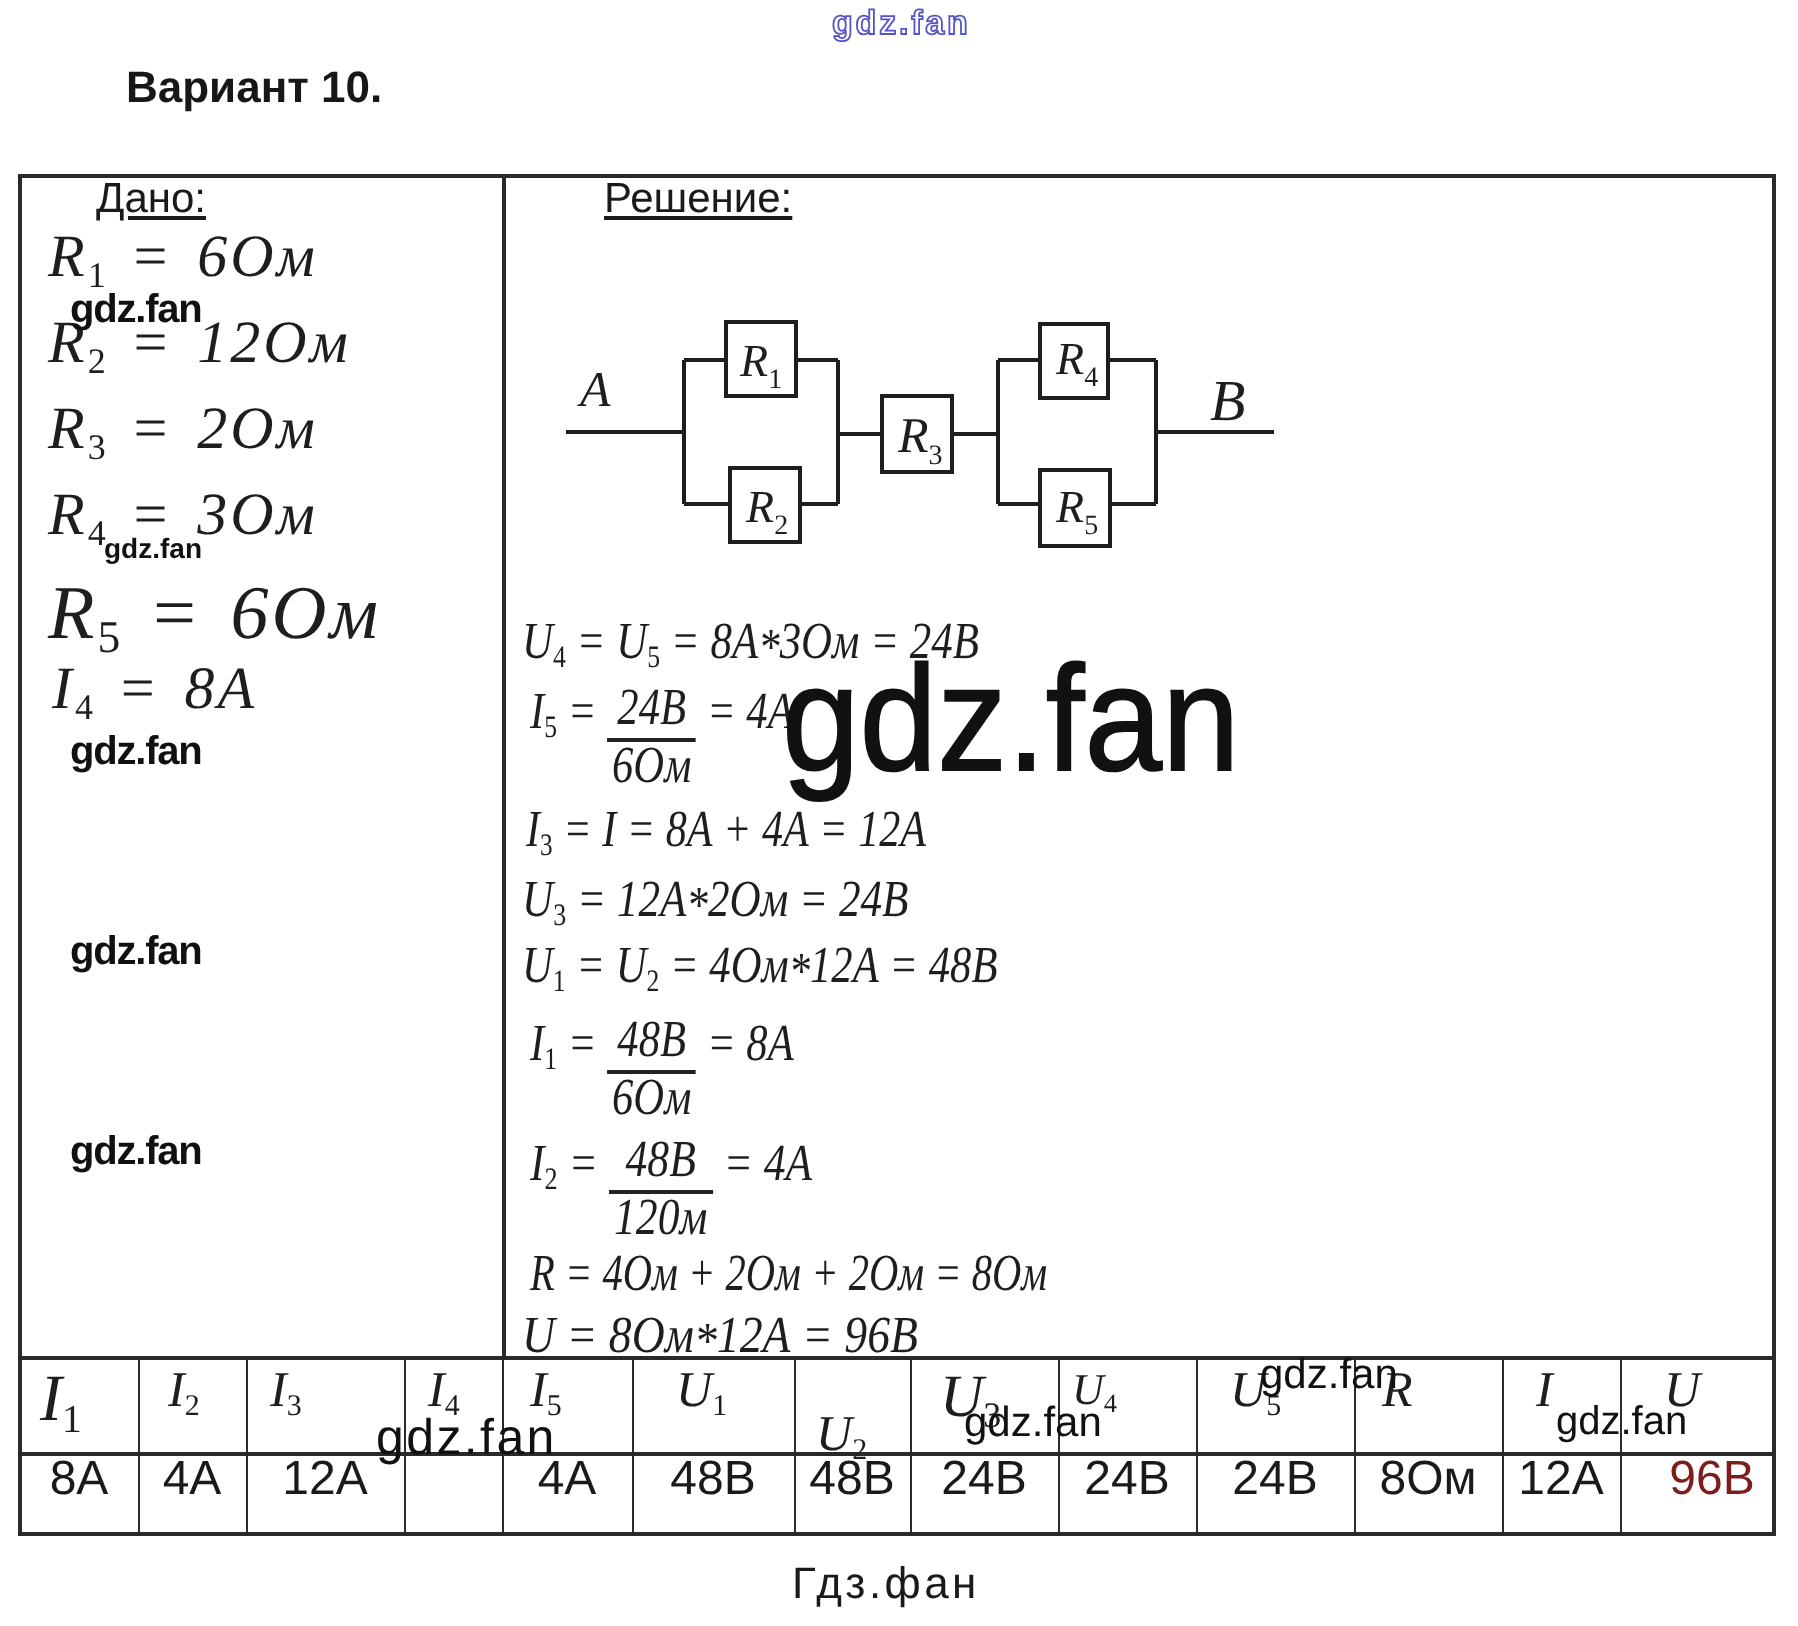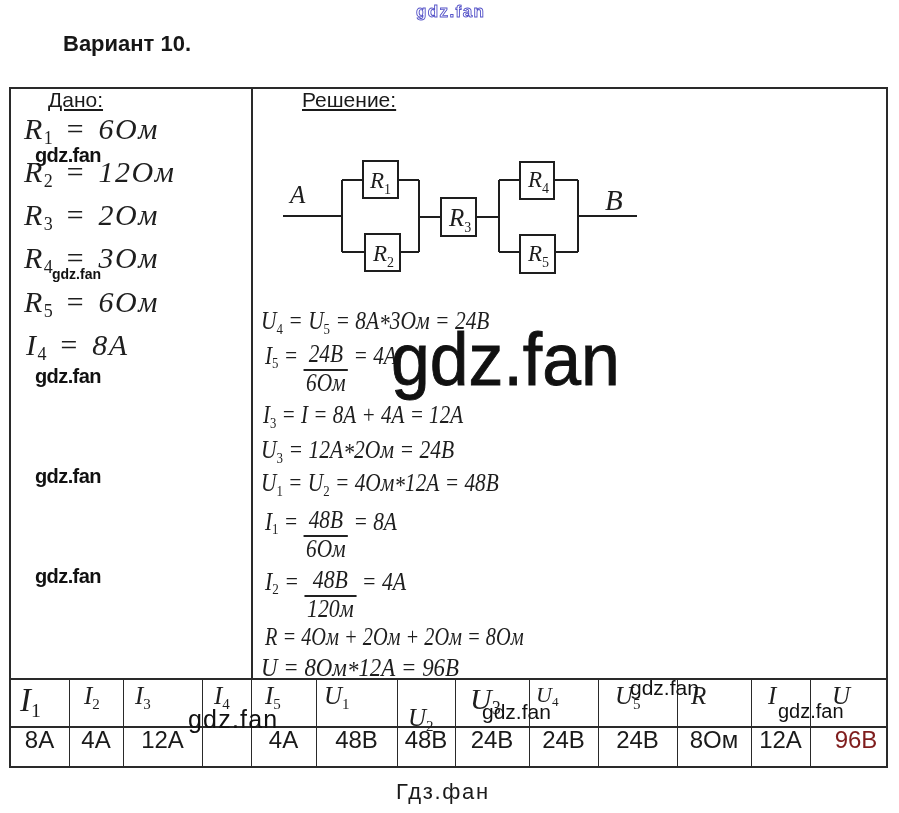--- a/index.html
+++ b/index.html
@@ -28,21 +28,21 @@
 <div class="abs" style="left:9px;top:87px;width:875px;height:677px;border:2px solid #2a2a2a;"></div>
 
 <div class="line" style="left:251px;top:87px;width:2px;height:593px;"></div>
 
 <div class="abs hdr" style="left:18px;top:88px;margin-left:30px;">Дано:</div>
 
 <div class="abs math" style="left:24px;top:112px;font-size:30px;word-spacing:3px;letter-spacing:1.5px;">R<sub>1</sub> = 6Ом</div>
 <div class="abs math" style="left:24px;top:155px;font-size:30px;word-spacing:3px;letter-spacing:1.5px;">R<sub>2</sub> = 12Ом</div>
 <div class="abs math" style="left:24px;top:198px;font-size:30px;word-spacing:3px;letter-spacing:1.5px;">R<sub>3</sub> = 2Ом</div>
 <div class="abs math" style="left:24px;top:241px;font-size:30px;word-spacing:3px;letter-spacing:1.5px;">R<sub>4</sub> = 3Ом</div>
-<div class="abs math" style="left:24px;top:285px;font-size:30px;word-spacing:3px;letter-spacing:1.5px;">R<sub>5</sub> = 6Ом</div>
+<div class="abs math" style="left:24px;top:285px;font-size:38px;word-spacing:3px;letter-spacing:1.5px;">R<sub>5</sub> = 6Ом</div>
 <div class="abs math" style="left:26px;top:328px;font-size:30px;word-spacing:3px;letter-spacing:1.5px;">I<sub>4</sub> = 8А</div>
 
 <div class="abs wm" style="left:35px;top:144px;font-size:20px;font-weight:bold;letter-spacing:-0.6px;">gdz.fan</div>
 <div class="abs wm" style="left:52px;top:266px;font-size:14px;font-weight:bold;">gdz.fan</div>
 <div class="abs wm" style="left:35px;top:365px;font-size:20px;font-weight:bold;letter-spacing:-0.6px;">gdz.fan</div>
 <div class="abs wm" style="left:35px;top:465px;font-size:20px;font-weight:bold;letter-spacing:-0.6px;">gdz.fan</div>
 <div class="abs wm" style="left:35px;top:565px;font-size:20px;font-weight:bold;letter-spacing:-0.6px;">gdz.fan</div>
 
 <div class="abs hdr" style="left:262px;top:88px;margin-left:40px;">Решение:</div>
 
@@ -103,21 +103,21 @@
 <div class="line" style="left:598px;top:678px;width:1px;height:88px;"></div>
 <div class="line" style="left:677px;top:678px;width:1px;height:88px;"></div>
 <div class="line" style="left:751px;top:678px;width:1px;height:88px;"></div>
 <div class="line" style="left:810px;top:678px;width:1px;height:88px;"></div>
 
 <div class="abs math" style="left:20px;top:682px;font-size:33px;">I<sub>1</sub></div>
 <div class="abs math" style="left:84px;top:682px;font-size:25px;">I<sub>2</sub></div>
 <div class="abs math" style="left:135px;top:682px;font-size:25px;">I<sub>3</sub></div>
 <div class="abs math" style="left:214px;top:682px;font-size:25px;">I<sub>4</sub></div>
 <div class="abs math" style="left:265px;top:682px;font-size:25px;">I<sub>5</sub></div>
-<div class="abs math" style="left:324px;top:682px;font-size:25px;">U<sub>1</sub></div>
+<div class="abs math" style="left:338px;top:682px;font-size:25px;">U<sub>1</sub></div>
 <div class="abs math" style="left:408px;top:690px;font-size:25px;margin-top:14px;">U<sub>2</sub></div>
 <div class="abs math" style="left:470px;top:682px;font-size:30px;">U<sub>3</sub></div>
 <div class="abs math" style="left:536px;top:682px;font-size:22px;">U<sub>4</sub></div>
 <div class="abs math" style="left:615px;top:682px;font-size:25px;">U<sub>5</sub></div>
 <div class="abs math" style="left:691px;top:682px;font-size:25px;">R</div>
 <div class="abs math" style="left:768px;top:682px;font-size:25px;">I</div>
 <div class="abs math" style="left:832px;top:682px;font-size:25px;">U</div>
 
 <div class="abs" style="left:10px;top:726px;width:59px;text-align:center;font-size:24px;color:#1a1a1a;">8А</div>
 <div class="abs" style="left:69px;top:726px;width:54px;text-align:center;font-size:24px;color:#1a1a1a;">4А</div>

